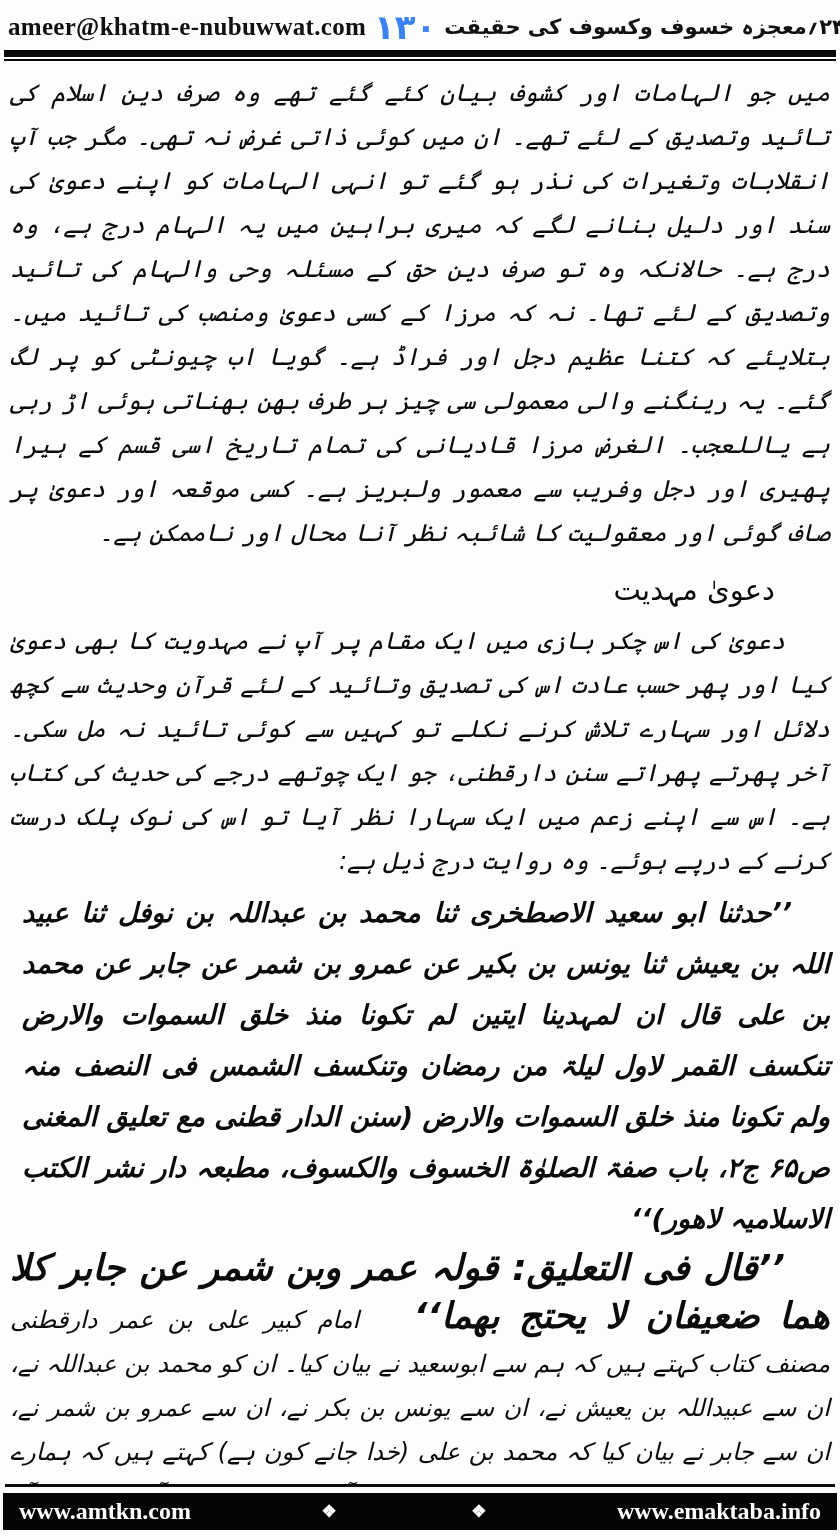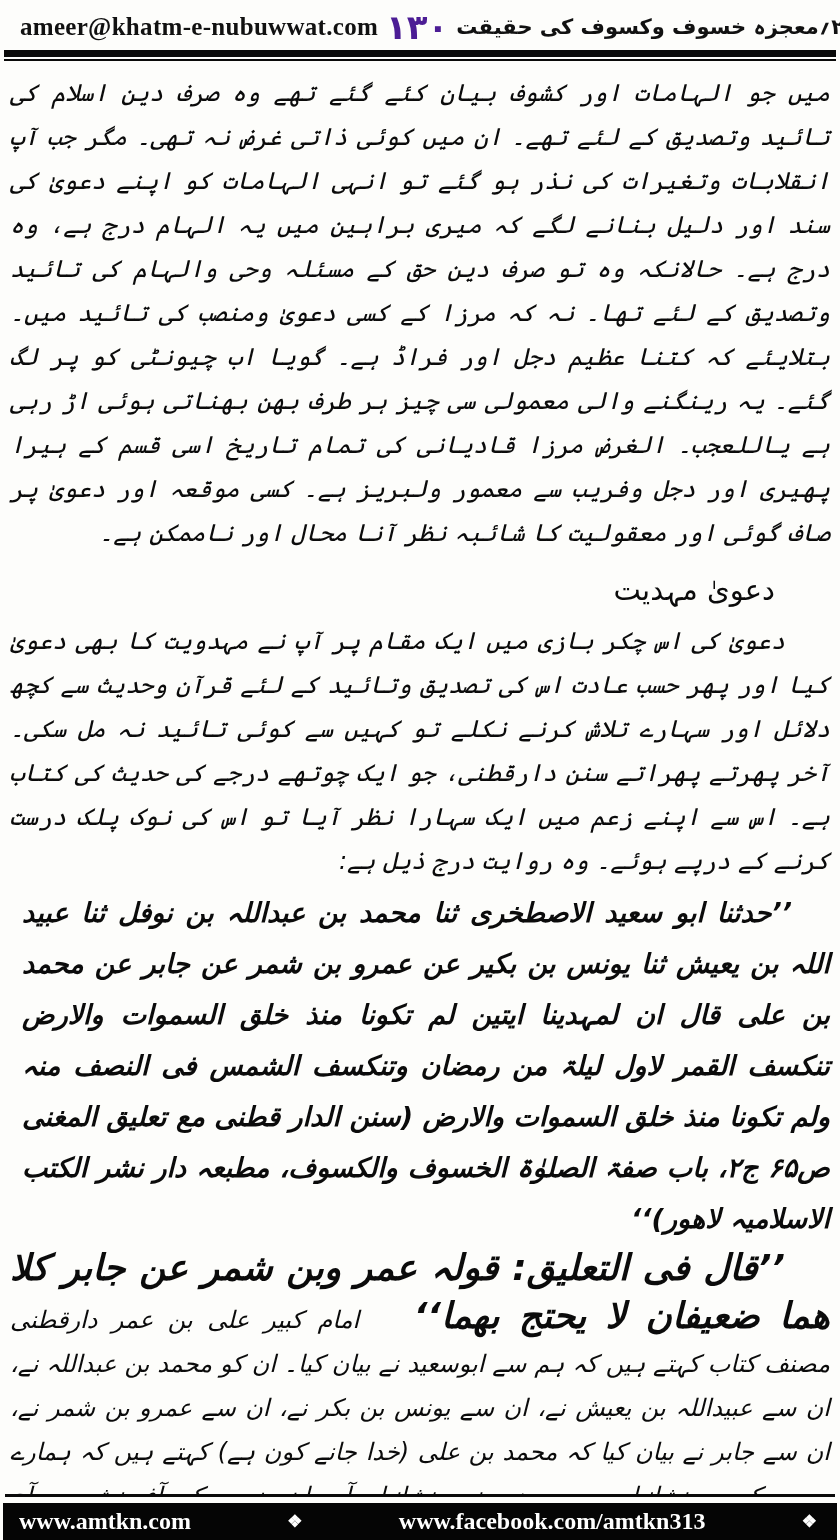--- a/index.html
+++ b/index.html
@@ -3,34 +3,34 @@
 <meta charset="utf-8">
 <style>
   *{box-sizing:border-box;}
   html,body{margin:0;padding:0;background:#d8d8d4;}
   .page{
     width:840px;height:1540px;margin:0 auto;background:#fdfdfb;
     display:flex;flex-direction:column;overflow:hidden;
     font-family:"DejaVu Sans",sans-serif;color:#0b0b0b;
   }
   
-  .hdr{display:flex;align-items:center;justify-content:space-between;padding:10px 8px 6px 20px;}
+  .hdr{display:flex;align-items:center;justify-content:space-between;padding:10px 8px 6px 8px;}
   .email{font-family:"Liberation Serif",serif;font-weight:700;font-size:25px;color:#111;white-space:nowrap;letter-spacing:.3px;}
-  .pagenum{font-weight:700;font-size:34px;color:#4c1d95;padding:0 8px;line-height:1;}
+  .pagenum{font-weight:700;font-size:34px;color:#3b82f6;padding:0 8px;line-height:1;}
   .hdr-title{font-weight:700;font-size:21px;color:#111;direction:rtl;white-space:nowrap;}
   .double-rule{margin:0 4px;height:11px;border-top:7px solid #0a0a0a;border-bottom:2px solid #0a0a0a;}
   
   .content{flex:1;direction:rtl;text-align:justify;padding:10px 10px 0 10px;overflow:hidden;}
   .para{margin:0;font-size:24px;line-height:44px;font-style:italic;}
   .indent{text-indent:45px;}
   .section-heading{margin:12px 0 6px 0;font-size:29px;font-weight:400;text-indent:55px;line-height:46px;}
   .arabic-quote{margin:4px 0 2px 12px;font-size:27px;font-weight:700;line-height:51px;text-indent:38px;}
   .arabic-inline{font-weight:700;font-size:36px;margin-left:40px;}
   
-  .ftr{margin-top:auto;padding:0 3px 0 3px;border-radius:10px;}
+  .ftr{margin-top:auto;padding:0 3px 10px 3px;border-radius:10px;}
   .ftr-rule{border-top:3px solid #0a0a0a;margin:0 2px 6px 2px;}
   .ftr-bar{
     background:#050505;color:#fff;display:flex;align-items:center;justify-content:space-between;
     padding:5px 16px;font-family:"Liberation Serif",serif;font-weight:700;font-size:24px;
   }
   .ftr-sep{font-size:17px;padding:0 4px;color:#fff;}
 </style>
 </head>
 <body>
 
@@ -53,18 +53,18 @@
       <span class="arabic-inline">’’قال فی التعلیق: قولہ عمر وبن شمر عن جابر کلا ھما ضعیفان لا یحتج بھما‘‘</span>
       <span>امام کبیر علی بن عمر دارقطنی مصنف کتاب کہتے ہیں کہ ہم سے ابوسعید نے بیان کیا۔ ان کو محمد بن عبداللہ نے، ان سے عبیداللہ بن یعیش نے، ان سے یونس بن بکر نے، ان سے عمرو بن شمر نے، ان سے جابر نے بیان کیا کہ محمد بن علی (خدا جانے کون ہے) کہتے ہیں کہ ہمارے مہدی کی دو نشانیاں ہیں۔ وہ دونوں نشانیاں آسمان وزمین کی آفرینش سے آج تک ظہور پذیر نہیں ہوئیں (وہ یہ کہ) چاند رمضان کی یکم کو خسوف پذیر ہوگا اور سورج نصف رمضان کو (پندرہ</span>
     </p>
   </main>
 
   <footer class="ftr">
     <div class="ftr-rule"></div>
     <div class="ftr-bar">
       <span>www.amtkn.com</span>
       <span class="ftr-sep">❖</span>
-      <span>www.facebook.com/amtkn313</span>
       <span class="ftr-sep">❖</span>
+      <span>www.emaktaba.info</span>
     </div>
   </footer>
 
 </div>
 
 </body></html>

